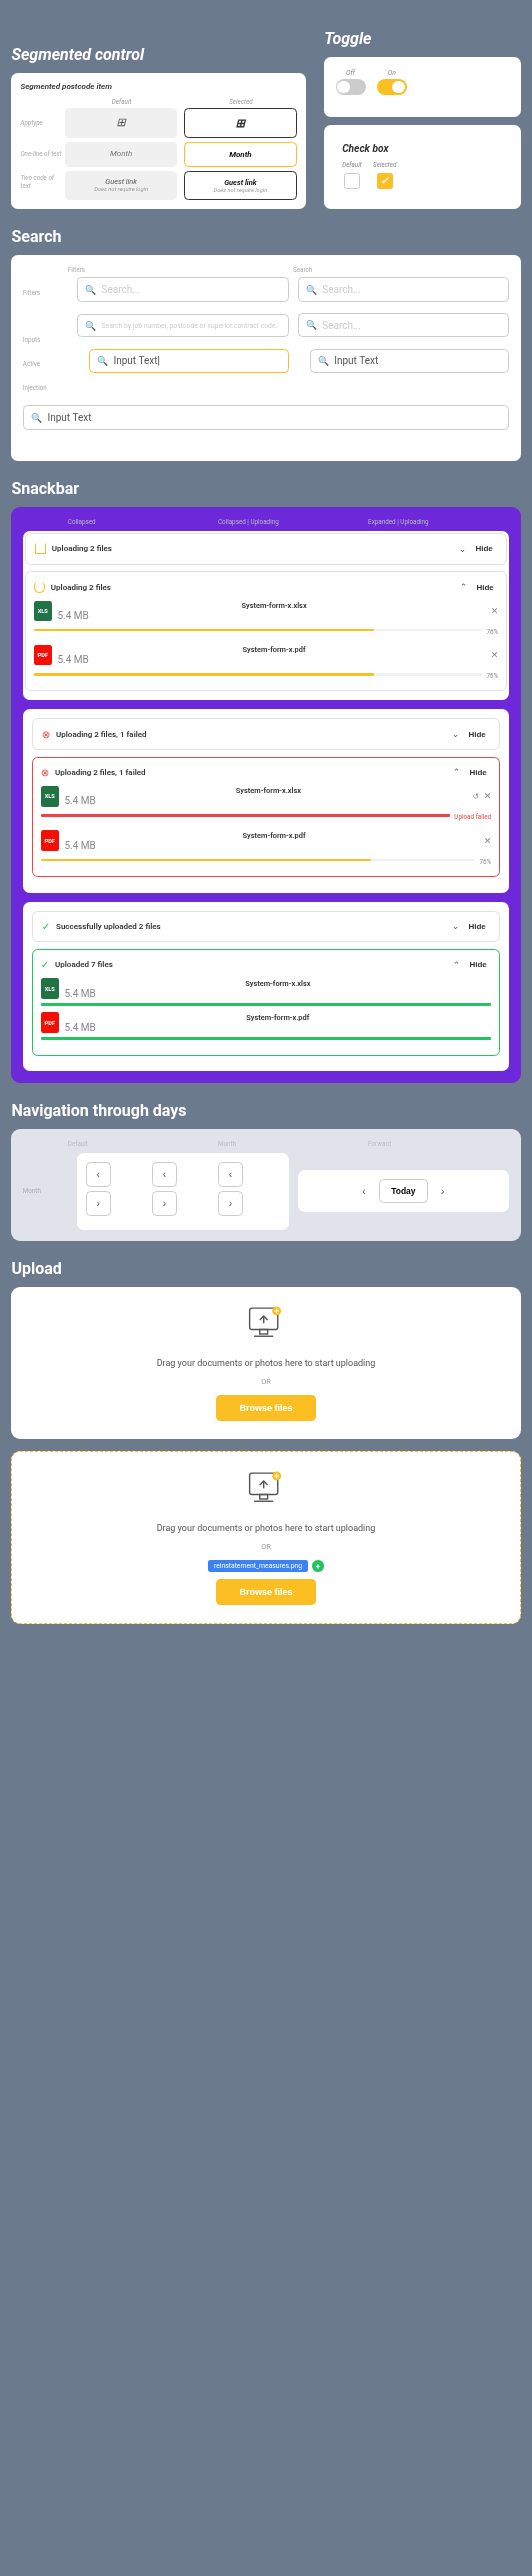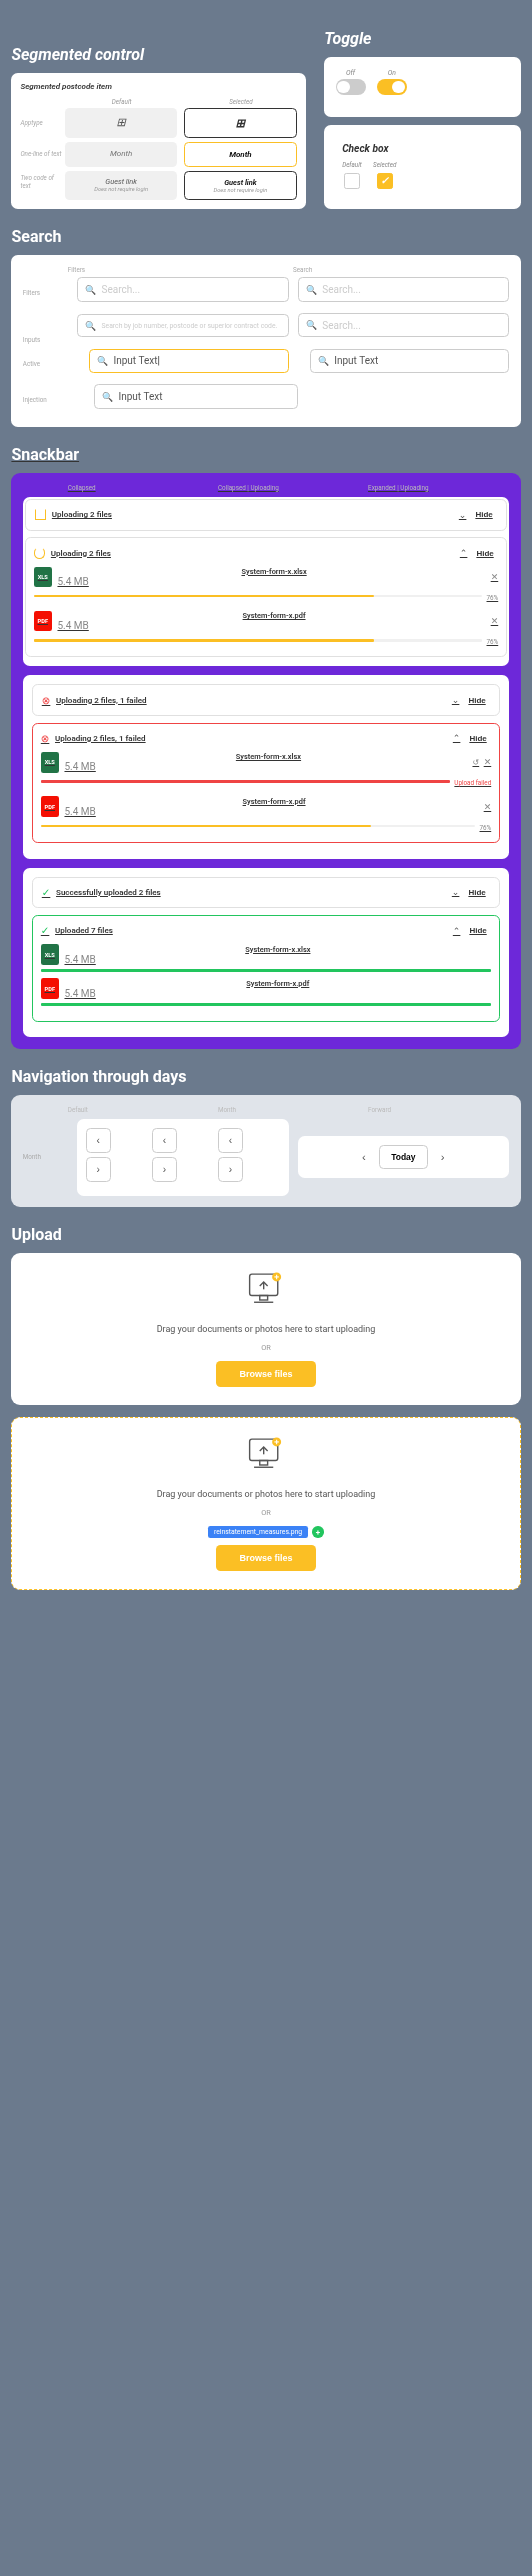--- a/index.html
+++ b/index.html
@@ -434,31 +434,31 @@
     <div class="search-input-row active-border" style="flex:1;">
       <span class="search-icon-span">🔍</span>
       <span class="search-input-text">Input Text<span class="search-cursor"></span></span>
     </div>
     <div class="search-input-row" style="flex:1;">
       <span class="search-icon-span">🔍</span>
       <span class="search-input-text">Input Text</span>
     </div>
   </div>
 
-  <div style="display:flex; align-items:center; gap:26px;">
+  <div style="display:flex; gap:13px;flex-direction:column;">
     <div style="width:45px; font-size:6.3px; color:#aaa;">Injection</div>
     <div class="search-input-row" style="flex:1;">
       <span class="search-icon-span">🔍</span>
       <span class="search-input-text">Input Text</span>
     </div>
     <div style="flex:1;"></div>
   </div>
 </div>
 
-<div style="margin-top:18px;text-decoration:underline;">
+<div style="margin-top:18px;">
   <div class="section-title">Snackbar</div>
 
   <div style="background:#6d28d9; border-radius:9px; padding:11.4px;">
 
     <div style="display:flex; gap:9px; margin-bottom:4.5px; padding-left:45px;">
       <div style="flex:1; font-size:6.3px; color:#bbb;">Collapsed</div>
       <div style="flex:1; font-size:6.3px; color:#bbb;">Collapsed | Uploading</div>
       <div style="flex:1; font-size:6.3px; color:#bbb;">Expanded | Uploading</div>
     </div>
 

